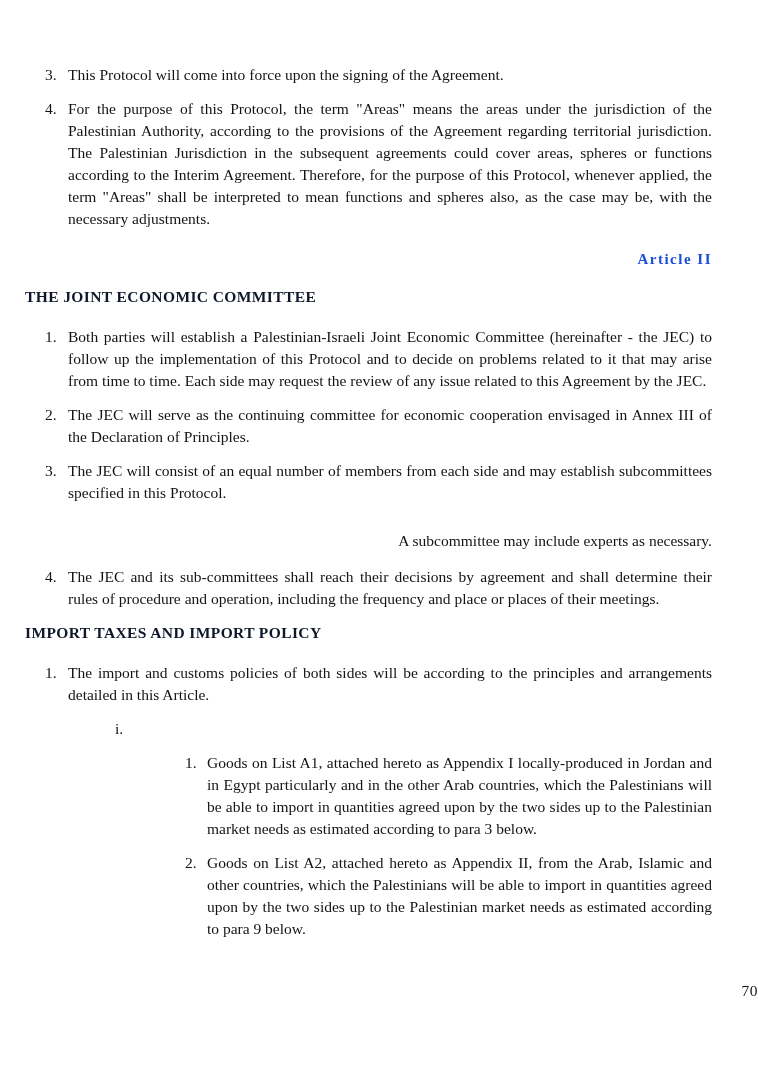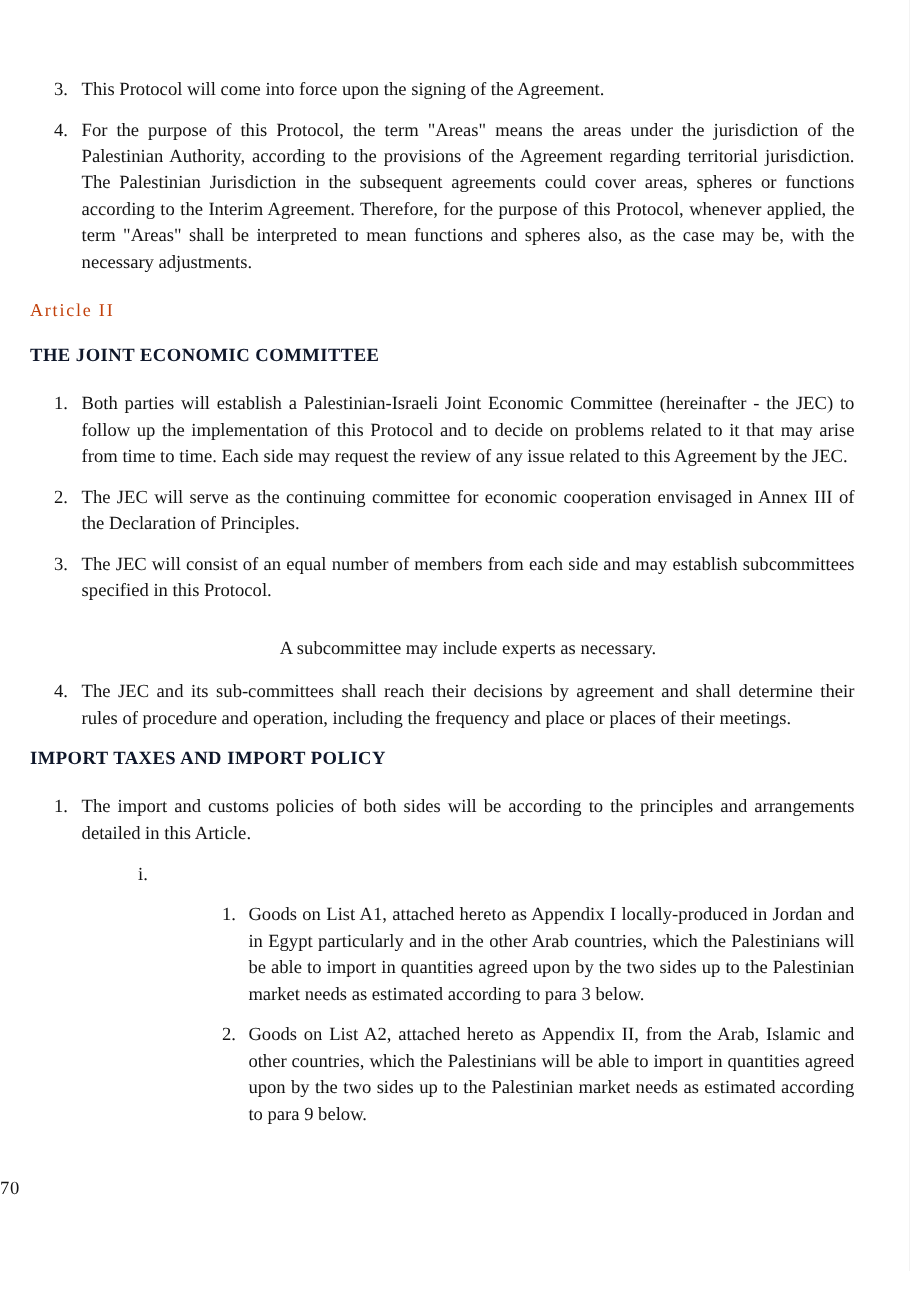--- a/index.html
+++ b/index.html
@@ -22,41 +22,42 @@
   .item .text { flex: 1; text-align: justify; }
   .l1 { padding-left: 20px; }
   .l2 { padding-left: 90px; }
   .l2 .num { flex: 0 0 25px; }
   .l3 { padding-left: 160px; }
   .l3 .num { flex: 0 0 22px; }
   .article-label {
     margin: 18px 0 16px 0;
     font-size: 15px;
     letter-spacing: 1.5px;
-    color: #c2410c;
+    color: #1d4ed8;
     filter: blur(0.4px);
-    font-weight: 400;
+    font-weight: 700;
+    text-align: right;
   }
   .section-heading {
     margin: 0 0 18px 0;
     font-size: 15.5px;
     font-weight: bold;
     letter-spacing: 0.4px;
     color: #0f172a;
   }
   .subnote {
     margin: 26px 0 14px 43px;
-    text-align: center;
+    text-align: right;
   }
   .page-number {
     position: absolute;
     bottom: 76px;
     left: 0;
     width: 100%;
-    text-align: left;
+    text-align: right;
     font-size: 15.5px;
     letter-spacing: 0.5px;
     font-family: Liberation Serif, serif;
   }
 </style>
 </head>
 <body>
 
 <div class="page">
 

